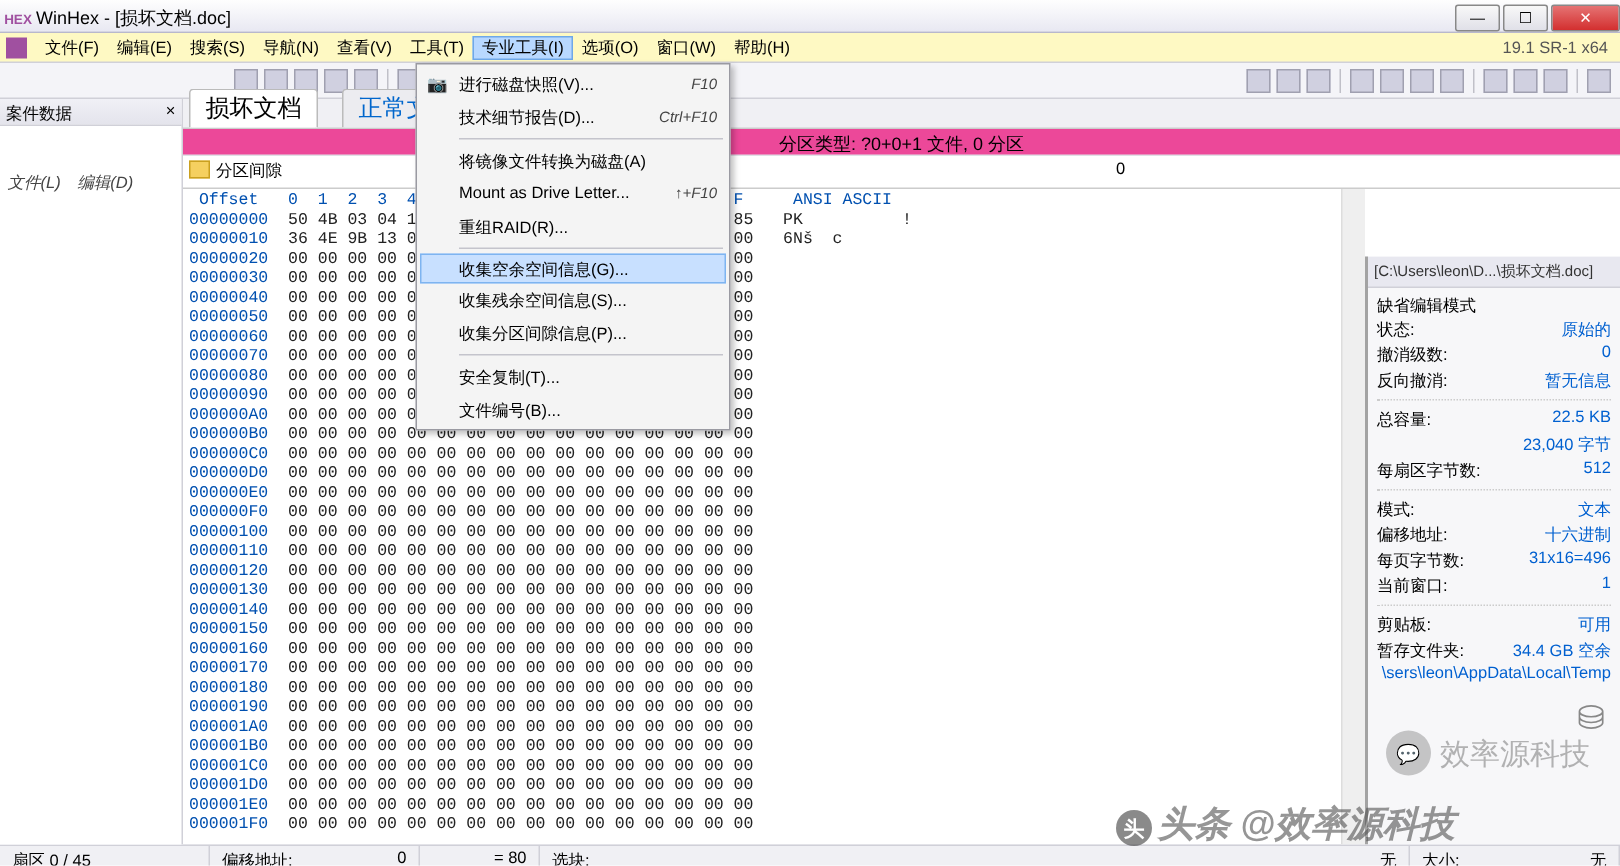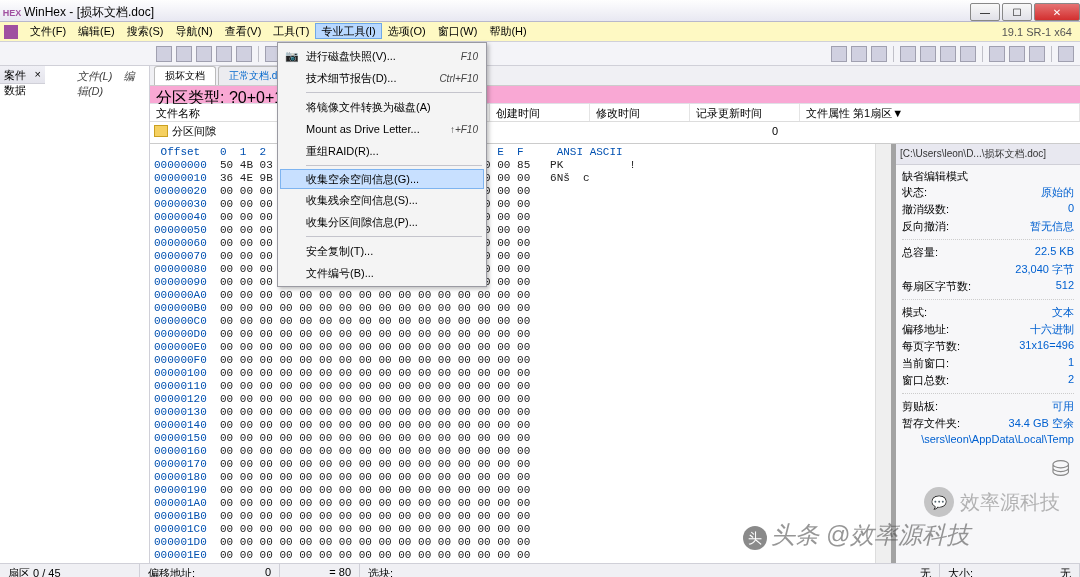--- a/index.html
+++ b/index.html
@@ -14,41 +14,41 @@
   .winbtn.close { width: 46px; background: linear-gradient(#e57373,#d32f2f); color: #fff; }
   
   .menubar { height: 20px; background: #fef9c3; border-bottom: 1px solid #d0d0d8; display: flex; align-items:center; padding: 0 4px; }
   .menubar .gicon { width:14px; height:14px; margin-right:6px; background:#a050a0; }
   .menubar .mitem { padding: 2px 6px; cursor: default; }
   .menubar .mitem.open { background: #b8d8ff; border: 1px solid #6fa8e8; padding:1px 5px; }
   .menubar .ver { margin-left:auto; padding-right:4px; color:#555; }
   
   .toolbar { height: 24px; background: #f4f4f8; border-bottom:1px solid #d0d0d8; display:flex; align-items:center; padding:0 4px; position:relative; }
   .layout { display:flex; height:calc(100% - 62px - 18px); }
-  .sidepanel { width:150px; border-right:1px solid #d0d0d8; background:#fff; display:flex; flex-direction:row;gap:27px; }
+  .sidepanel { width:122px; border-right:1px solid #d0d0d8; background:#fff; display:flex; flex-direction:column;gap:27px; }
   .sidehdr { height:18px; background:linear-gradient(#f0f0f6,#e4e4ec); padding:2px 4px; border-bottom:1px solid #d0d0d8; display:flex; justify-content:space-between; }
   .sidehdr .x { cursor:pointer; }
   .sidetools { padding:3px 5px; color:#444; }
   .sidetools span { margin-right:8px;font-style:italic; }
   .main { flex:1; display:flex; flex-direction:column; position:relative; }
   
   .tabs { height:20px; display:flex; align-items:flex-end; padding-left:4px; background:#f0f0f4; border-bottom:1px solid #ccc; }
-  .tab { padding:2px 10px; border:1px solid #bbb; border-bottom:none; background:#fff; margin-right:2px; border-radius:3px 3px 0 0; font-size:10px; }
+  .tab { padding:2px 10px; border:1px solid #bbb; border-bottom:none; background:#fff; margin-right:16px; border-radius:3px 3px 0 0; font-size:16px; }
   .tab.inactive { background:#ececf0; color:#0066cc; }
-  .subbar { height:18px; background:#f9a8d4; border-bottom:1px solid #e0e0e6; padding:2px 6px; display:flex; justify-content:flex-start; font-size:16px; }
+  .subbar { height:18px; background:#ec4899; border-bottom:1px solid #e0e0e6; padding:2px 6px; display:flex; justify-content:center; font-size:12px; }
   
   .flhdr { height:18px; background:#fff; border-bottom:1px solid #ddd; display:flex; font-size:11px; }
   .flhdr div { border-right:1px solid #e4e4e4; padding:2px 6px; }
   .flrow { height:18px; display:flex; font-size:11px; padding-left:4px; align-items:center; }
   .flrow .ic { width:14px; height:12px; background:#f5d060; border:1px solid #caa020; margin-right:4px; }
   
   .hexwrap { flex:1; display:flex; overflow:hidden; }
   .hex { flex:1; font-family:"Courier New",monospace; font-size:11px; line-height:13px; padding:2px 4px; overflow:hidden; white-space:pre; color:#222; }
   .hex .hl { color:#0050b0; }
-  .rightpanel { width:189px; border-left:5px solid #a3a3a3; background:#f7f7f9; font-size:11px; padding:0; overflow:hidden; }
+  .rightpanel { width:170px; border-left:2px solid #a3a3a3; background:#f7f7f9; font-size:11px; padding:0; overflow:hidden;margin-top:45px; }
   .rightpanel .path { background:#e8e8f0; padding:3px 4px; font-size:10px; border-bottom:1px solid #d0d0d8; overflow:hidden; text-overflow:ellipsis; white-space:nowrap; color:#333; }
   .rightpanel .grp { padding:4px 6px; }
   .rightpanel .row { display:flex; justify-content:space-between; padding:1px 0; }
   .rightpanel .row .v { color:#0060d0; }
   .rightpanel .hr { border-top:1px dotted #ccc; margin:4px 0; }
   .rightpanel .diskicon { text-align:right; padding:6px 10px; color:#888; font-size:22px; }
   
   .dropdown { position:absolute; left:277px; top:42px; width:210px; background:#f4f4f4; border:1px solid #9a9aa2; box-shadow:2px 2px 4px rgba(0,0,0,.25); z-index:50; padding:2px; }
   .dropdown .mi { display:flex; align-items:center; height:22px; padding:0 6px 0 26px; position:relative; font-size:11px; }
   .dropdown .mi .shc { margin-left:auto; color:#444; font-size:10px;font-style:italic; }
@@ -59,21 +59,21 @@
   .tico { width:16px; height:16px; margin:0 2px; display:inline-block; background:#d0d0e0; border:1px solid #a0a0b0; }
   .tsep { width:1px; height:16px; background:#c0c0c8; margin:0 4px; display:inline-block; }
   
   .status { height:18px; background:#f0f0f4; border-top:1px solid #d0d0d8; display:flex; font-size:11px; }
   .status .cell { border-right:1px solid #d0d0d8; padding:2px 8px; min-width:140px; }
   .status .grow { flex:1; }
   .scrollbar { width:16px; background:#efefef; border-left:1px solid #ddd; }
   
   .wm1 { position:absolute; right:20px; bottom:60px; color:rgba(120,120,120,.55); font-size:20px; font-weight:500; display:flex; align-items:center; }
   .wm1 .circ { width:30px;height:30px;border-radius:50%; background:rgba(100,100,100,.35); margin-right:6px; display:flex;align-items:center;justify-content:center;color:#fff;font-size:13px; }
-  .wm2 { position:absolute; right:110px; bottom:26px; color:rgba(80,80,80,.6); font-size:24px; font-weight:400; font-style:italic; }
+  .wm2 { position:absolute; right:110px; bottom:12px; color:rgba(80,80,80,.6); font-size:24px; font-weight:700; font-style:italic; }
   .wm2 .dot { display:inline-block;width:24px;height:24px;border-radius:50%;background:rgba(60,60,60,.6);color:#fff;font-size:14px;text-align:center;line-height:24px;margin-right:4px;font-style:normal; }
 </style>
 </head>
 <body>
 
 <div class="titlebar">
   <span class="icon">HEX</span>
   <span class="title">WinHex - [损坏文档.doc]</span>
   <span class="spacer"></span>
   <div class="winbtns">
@@ -131,28 +131,20 @@
   </div>
 
   <div class="main">
     <div class="tabs">
       <div class="tab">损坏文档</div>
       <div class="tab inactive">正常文档.doc</div>
     </div>
     <div class="subbar">
       <span>分区类型: ?</span>
       <span>0+0+1 文件, 0 分区</span>
-    </div>
-    <div class="flhdr">
-      <div style="width:220px">文件名称</div>
-      <div style="width:120px"></div>
-      <div style="width:100px">创建时间</div>
-      <div style="width:100px">修改时间</div>
-      <div style="width:110px">记录更新时间</div>
-      <div style="flex:1">文件属性 第1扇区▼</div>
     </div>
     <div class="flrow">
       <span class="ic"></span>
       <span style="width:600px">分区间隙</span>
       <span>0</span>
     </div>
     <div style="height:4px;border-bottom:1px solid #ccc"></div>
 
     <div class="hexwrap">
       <div class="hex" id="hexview"><span class="hl"> Offset   0  1  2  3  4  5  6  7  8  9  A  B  C  D  E  F     ANSI ASCII</span>
@@ -234,24 +226,20 @@
                 <span class="v">十六进制</span>
               </div>
               <div class="row">
                 <span>每页字节数:</span>
                 <span class="v">31x16=496</span>
               </div>
               <div class="row">
                 <span>当前窗口:</span>
                 <span class="v">1</span>
               </div>
-              <div class="row">
-                <span>窗口总数:</span>
-                <span class="v">2</span>
-              </div>
             </div>
           <div class="hr"></div>
           <div id="rp4">
               <div class="row">
                 <span>剪贴板:</span>
                 <span class="v">可用</span>
               </div>
               <div class="row">
                 <span>暂存文件夹:</span>
                 <span class="v">34.4 GB 空余</span>

